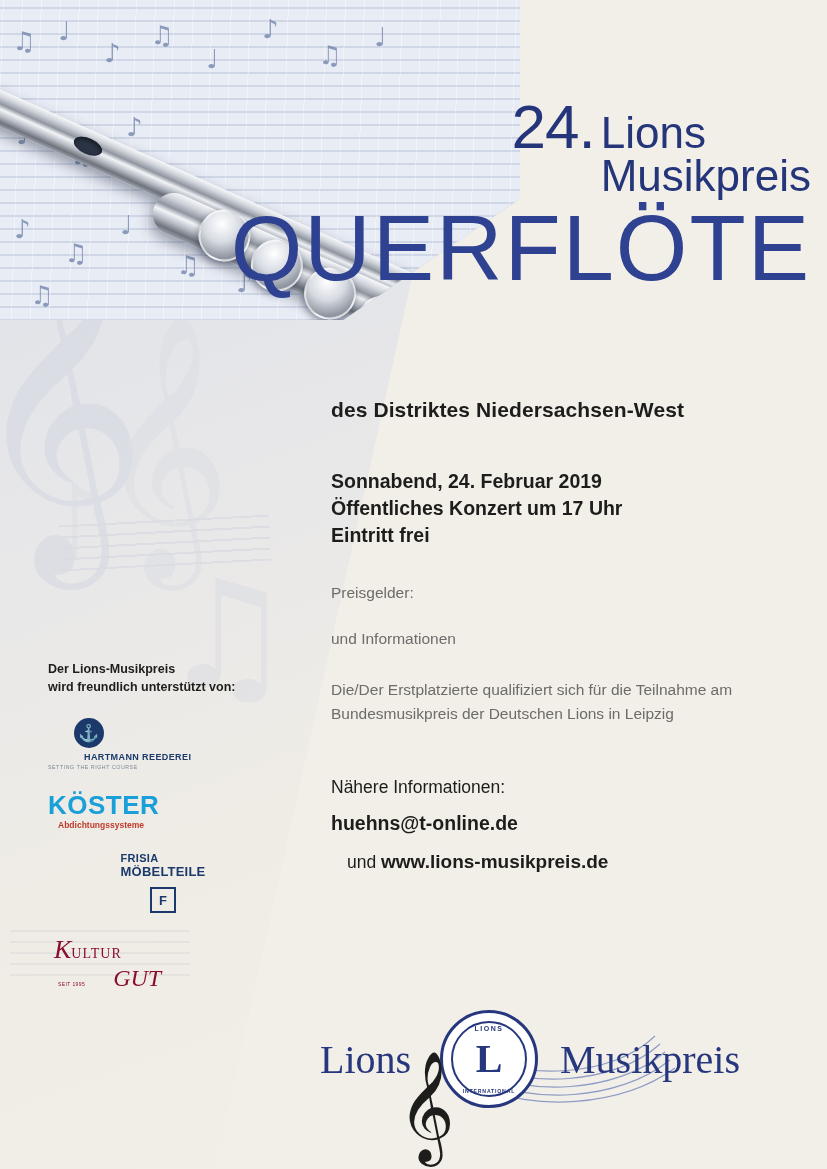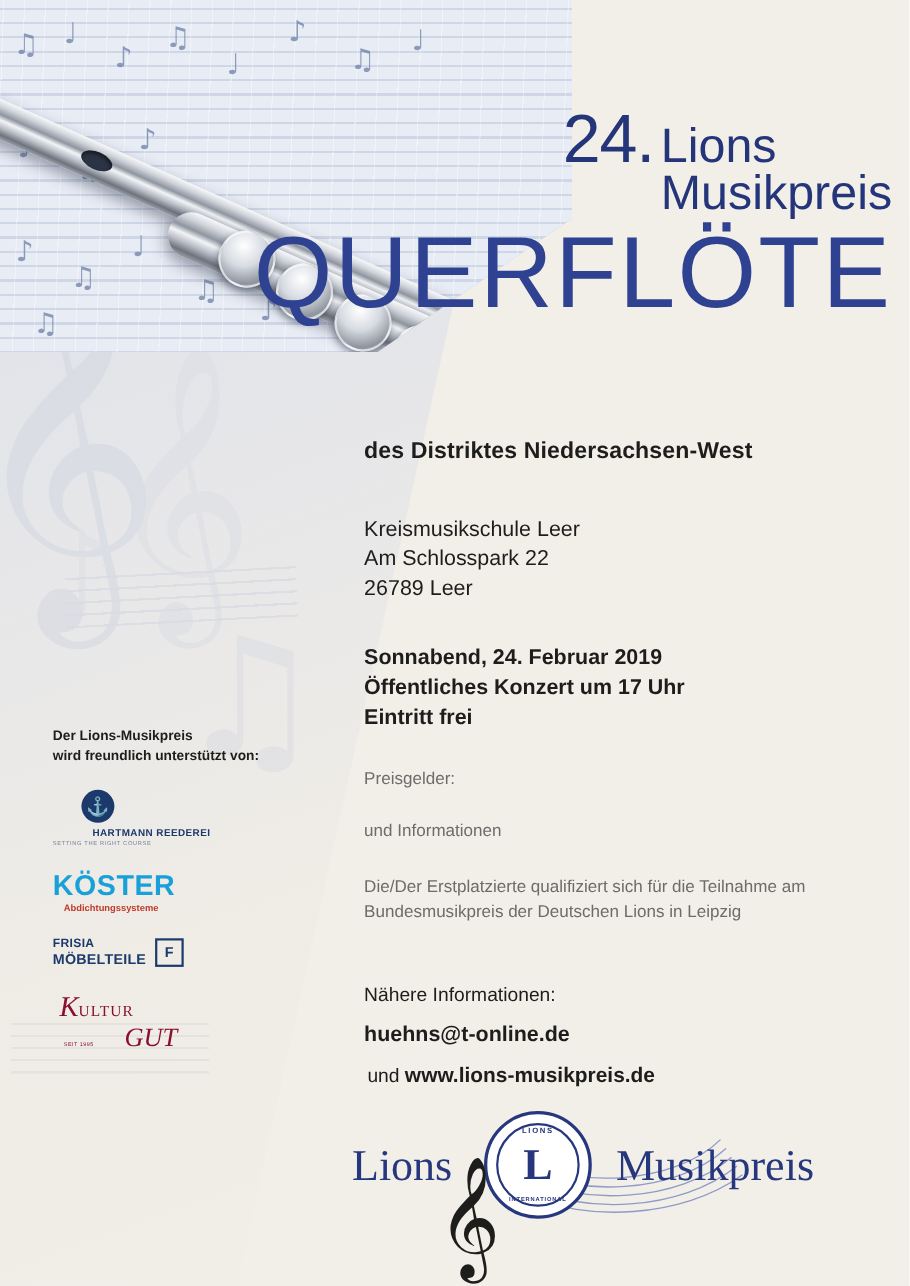--- a/index.html
+++ b/index.html
@@ -234,21 +234,21 @@
     color: #1d1d1b;
     margin: 0 0 14px 0;
   }
   .info-mail {
     font-size: 19.5px;
     font-weight: bold;
     margin: 0 0 16px 0;
   }
   .info-web {
     font-size: 17.5px;
-    margin: 3px;
+    margin: 16px;
   }
   .info-web b { font-weight: bold; font-size: 19px; }
 
   
   .sponsors {
     position: absolute;
     left: 48px;
     top: 660px;
     width: 230px;
     color: #1d1d1b;
@@ -283,21 +283,21 @@
     font-size: 5.2px; color: #7a8598; letter-spacing: .6px; margin-top: 2px;
   }
   .sp-koester {
     font-size: 26px; font-weight: bold; color: #19a0d8; letter-spacing: .5px; line-height: 1;
   }
   .sp-koester-sub {
     font-size: 8.5px; color: #c0392b; font-weight: bold; text-align: right; width: 96px; margin-top: 2px;
   }
   .sp-frisia-line1 { font-size: 11px; font-weight: bold; color: #1b3a6b; letter-spacing: .3px; }
   .sp-frisia-line2 { font-size: 13px; font-weight: bold; color: #1b3a6b; letter-spacing: .2px; }
-  .sp-frisia-row { display: flex; align-items: center; gap: 8px; }
+  .sp-frisia-row { display: flex; align-items: center; gap: 8px; flex-direction: column; }
   .sp-frisia-badge {
     width: 22px; height: 22px; border: 2px solid #1b3a6b; color: #1b3a6b;
     font-size: 13px; font-weight: bold; display: flex; align-items: center; justify-content: center;
   }
   .sp-kultur { position: relative; padding-left: 6px; }
   .sp-kultur-k { font-size: 26px; color: #8a0f2e; font-family: "Liberation Serif", serif; font-style: italic; }
   .sp-kultur-word { font-size: 14px; color: #8a0f2e; font-family: "Liberation Serif", serif; letter-spacing: 1px; }
   .sp-kultur-gut { font-size: 24px; color: #8a0f2e; font-family: "Liberation Serif", serif; font-style: italic; margin-left: 28px; }
   .sp-kultur-seit { font-size: 5px; color: #8a0f2e; letter-spacing: .4px; margin-left: 4px; }
 
@@ -417,25 +417,20 @@
         <div class="hl-lions">Lions</div>
         <div class="hl-musikpreis">Musikpreis</div>
       </div>
     </div>
     <div class="hl-querfloete">QUERFLÖTE</div>
   </div>
 
   <div class="main-text">
     <p class="district">des Distriktes Niedersachsen-West</p>
 
-    <p class="addr">
-      <span>Kreismusikschule Leer</span><br>
-      <span>Am Schlosspark 22</span><br>
-      <span>26789 Leer</span>
-    </p>
 
     <p class="when">
       <span>Sonnabend, 24. Februar 2019</span><br>
       <span>Öffentliches Konzert um 17 Uhr</span><br>
       <span>Eintritt frei</span>
     </p>
 
     <p class="prizes">
       <span>Preisgelder:</span><br>
       <br>

